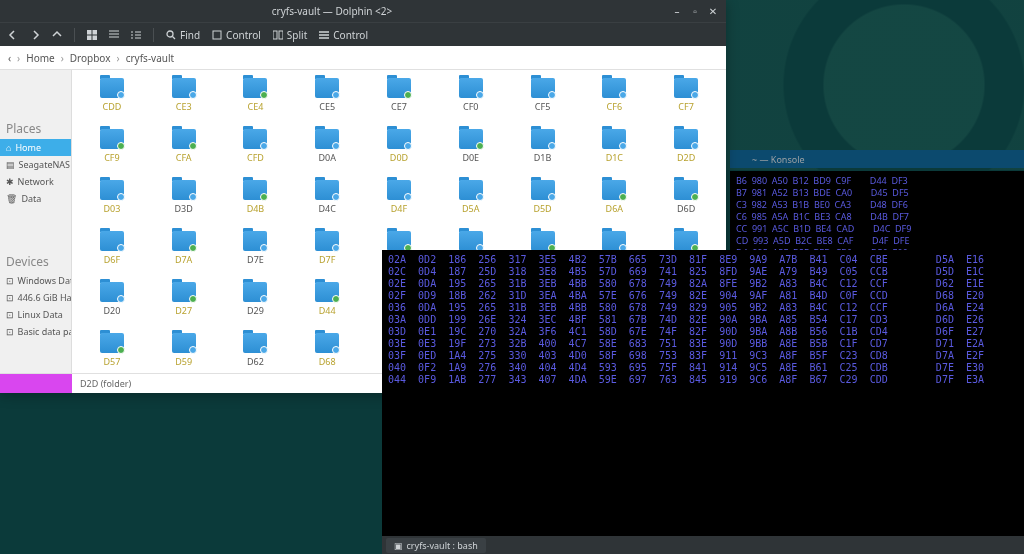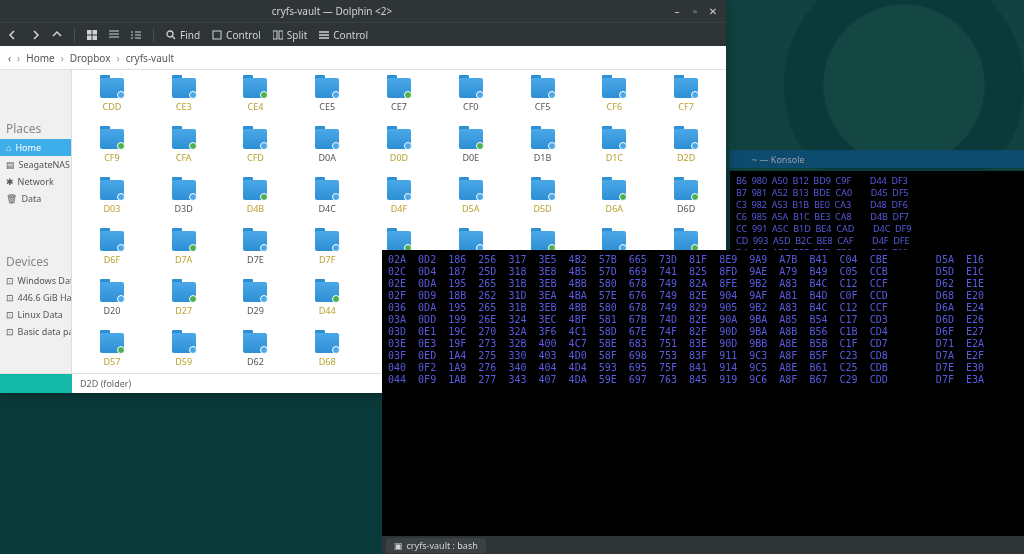--- a/index.html
+++ b/index.html
@@ -35,21 +35,21 @@
 .folder.yellow .lbl { color: #b8a22f; }
 .statusbar { position: absolute; bottom: 0; left: 72px; right: 0; height: 20px; background: #fff; border-top: 1px solid #e0e0e0; display: flex; align-items: center; font-size: 9px; color: #666; padding: 0 8px; }
 .statusbar .spacer { flex: 1; }
 .slider { width: 100px; height: 3px; background: #ccc; border-radius: 2px; position: relative; margin: 0 10px; }
 .slider .thumb { position: absolute; left: 12px; top: -4px; width: 11px; height: 11px; background: #1abc9c; border-radius: 50%; }
 .konsole-title { position: absolute; left: 730px; top: 150px; right: 0; height: 18px; background: #0c4a6e; color: #9aa0a4; font-size: 9px; display: flex; align-items: center; padding-left: 22px; }
 .terminal { position: absolute; left: 382px; top: 250px; right: 0; bottom: 18px; background: #000; font-family: "DejaVu Sans Mono", monospace; font-size: 10px; line-height: 12px; color: #5a5ae0; padding: 4px 6px; overflow: hidden; white-space: pre; z-index: 2; }
 .termA { position: absolute; right: 0; top: 171px; width: 294px; height: 220px; background: #000; font-family: monospace; font-size: 9px; line-height: 12px; color: #5a5ae0; padding: 4px 6px; white-space: pre; }
 .taskbar { position: absolute; left: 382px; right: 0; bottom: 0; height: 18px; background: #2f3437; display: flex; align-items: center; padding: 0 4px; color: #cfd3d6; font-size: 9px; }
 .taskbar .task { background: #3a4044; padding: 1px 8px; border-radius: 2px; display: flex; align-items: center; gap: 4px; }
-.dolphin .statuswrap { position: absolute; left: 0; bottom: 0; width: 100%; height: 20px; background: #14b8a6; border-top: 1px solid #e0e0e0; }
+.dolphin .statuswrap { position: absolute; left: 0; bottom: 0; width: 100%; height: 20px; background: #d946ef; border-top: 1px solid #e0e0e0; }
 </style>
 </head>
 <body>
 
 <div class="decor"></div>
 
 <div class="konsole-title">
   <span>~ — Konsole</span>
 </div>
 

